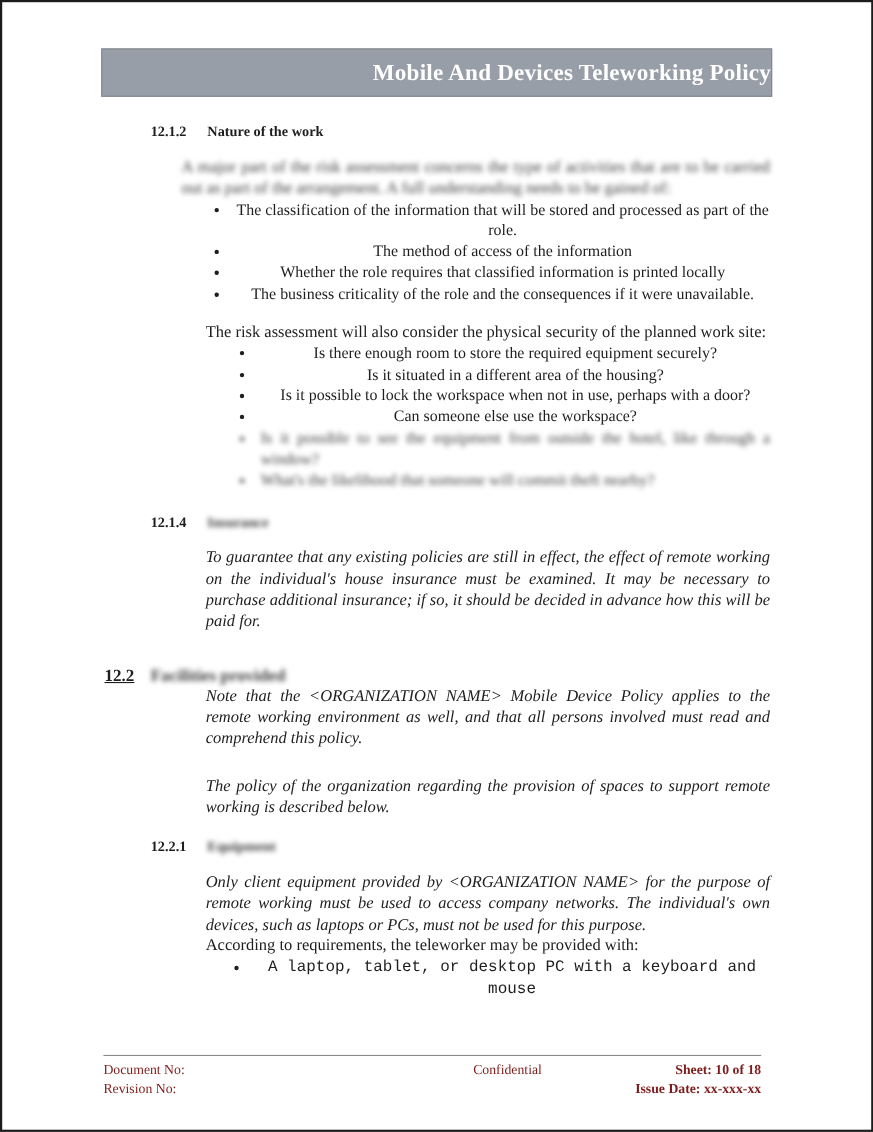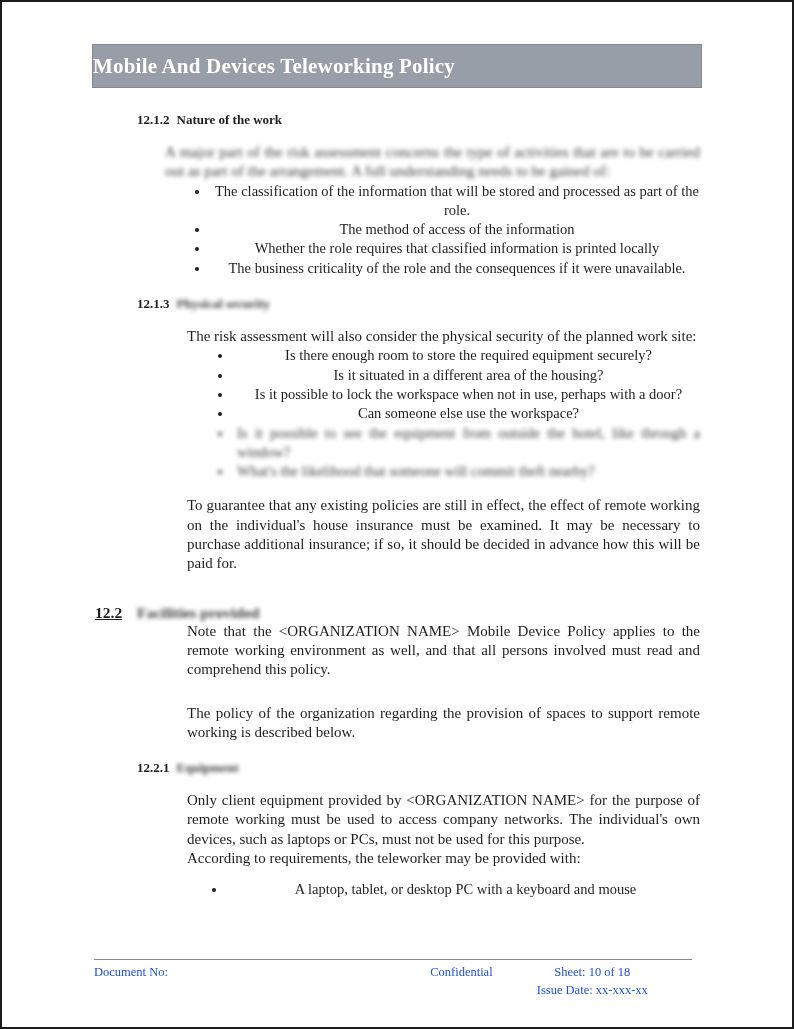--- a/index.html
+++ b/index.html
@@ -12,75 +12,75 @@
     font-family:"Liberation Serif", serif;
     color:#1e1e1e;
     overflow:hidden;
   }
   .banner {
     margin:42px 90px 0 90px;
     height:44px;
     background:#989ea7;
     border:1px solid #82888f;
     box-sizing:border-box;
-    display:flex; align-items:center; justify-content:flex-start;
+    display:flex; align-items:center; justify-content:flex-end;
   }
   .banner-title {
     color:#ffffff;
     font-size:21px;
     font-weight:bold;
     letter-spacing:0.2px;
   }
   .h-sub {
     margin:24px 92px 0 135px;
     font-size:13px;
     font-weight:bold;
     display:flex;
   }
-  .h-sub .sec-title { margin-left:7px; }
+  .h-sub .sec-title { margin-left:19px; }
   .h-top {
     margin:30px 92px 0 93px;
     font-size:15.5px;
     font-weight:bold;
     display:flex;
   }
   .h-top .sec-num { width:42px;text-decoration:underline; }
   p { margin:0; font-size:15px; line-height:19.3px; }
-  .para { margin:15px 92px 0 185px; text-align:justify; }
+  .para { margin:15px 92px 0 185px; text-align:justify;font-style:italic; }
   .para-nojust { margin:15px 92px 0 185px; }
   .intro-blur {
     margin:15px 92px 0 163px;
     text-align:justify;
   }
   .blur { filter:blur(2.3px); color:#3f3f3f; }
   ul {
     margin:0 92px 0 0;
     padding:0;
     font-size:14.5px;
     line-height:19.3px;
     list-style:disc outside;
   }
   ul.list-a { margin-left:186px; padding-left:22px; }
   ul.list-b { margin-left:209px; padding-left:22px; }
-  ul.list-c { margin-left:203px; padding-left:22px; margin-top:12px; }
+  ul.list-c { margin-left:203px; padding-left:22px; margin-top:1px;font-family:Liberation Mono, monospace; }
   li { padding-left:4px;text-align:center; }
   li.blur { text-align:justify; }
   .footer {
     position:absolute;
     left:92px; right:100px; top:957px;
     border-top:1px solid #8a8a8a;
     padding-top:3px;
     display:flex;
     font-size:12.5px;
     line-height:18px;
-    color:#1d4ed8;
+    color:#7f1d1d;
   }
   .footer-left { flex:1; text-align:left; }
   .footer-center { flex:1; text-align:right; }
-  .footer-right { flex:1; text-align:center; }
+  .footer-right { flex:1; text-align:right;font-weight:bold; }
   .mt0 { margin-top:0; }
 </style>
 </head>
 <body>
 
 <div class="page">
 
   <div class="banner">
     <span class="banner-title">Mobile And Devices Teleworking Policy</span>
   </div>
@@ -90,34 +90,34 @@
     <span class="sec-title">Nature of the work</span>
   </div>
   <p class="intro-blur blur">A major part of the risk assessment concerns the type of activities that are to be carried out as part of the arrangement. A full understanding needs to be gained of:</p>
   <ul class="list-a">
     <li>The classification of the information that will be stored and processed as part of the role.</li>
     <li>The method of access of the information</li>
     <li>Whether the role requires that classified information is printed locally</li>
     <li>The business criticality of the role and the consequences if it were unavailable.</li>
   </ul>
 
-  <div class="h-sub" style="margin-top:18px;">
-    <span class="sec-num">12.1.3</span>
-    <span class="sec-title blur">Physical security</span>
-  </div>
   <p class="para-nojust">The risk assessment will also consider the physical security of the planned work site:</p>
   <ul class="list-b">
     <li>Is there enough room to store the required equipment securely?</li>
     <li>Is it situated in a different area of the housing?</li>
     <li>Is it possible to lock the workspace when not in use, perhaps with a door?</li>
     <li>Can someone else use the workspace?</li>
     <li class="blur">Is it possible to see the equipment from outside the hotel, like through a window?</li>
     <li class="blur">What's the likelihood that someone will commit theft nearby?</li>
   </ul>
 
+  <div class="h-sub" style="margin-top:20px;">
+    <span class="sec-num">12.1.4</span>
+    <span class="sec-title blur">Insurance</span>
+  </div>
   <p class="para">To guarantee that any existing policies are still in effect, the effect of remote working on the individual's house insurance must be examined. It may be necessary to purchase additional insurance; if so, it should be decided in advance how this will be paid for.</p>
 
   <div class="h-top">
     <span class="sec-num">12.2</span>
     <span class="blur">Facilities provided</span>
   </div>
   <p class="para mt0">Note that the &lt;ORGANIZATION NAME&gt; Mobile Device Policy applies to the remote working environment as well, and that all persons involved must read and comprehend this policy.</p>
   <p class="para" style="margin-top:24px;">The policy of the organization regarding the provision of spaces to support remote working is described below.</p>
 
   <div class="h-sub" style="margin-top:18px;">
@@ -126,20 +126,21 @@
   </div>
   <p class="para">Only client equipment provided by &lt;ORGANIZATION NAME&gt; for the purpose of remote working must be used to access company networks. The individual's own devices, such as laptops or PCs, must not be used for this purpose.</p>
   <p class="para-nojust mt0">According to requirements, the teleworker may be provided with:</p>
   <ul class="list-c">
     <li>A laptop, tablet, or desktop PC with a keyboard and mouse</li>
   </ul>
 
   <div class="footer">
     <div class="footer-left">
       <div>Document No:</div>
+      <div>Revision No:</div>
     </div>
     <div class="footer-center">
       <div>Confidential</div>
     </div>
     <div class="footer-right">
       <div>Sheet: 10 of 18</div>
       <div>Issue Date: xx-xxx-xx</div>
     </div>
   </div>
 

